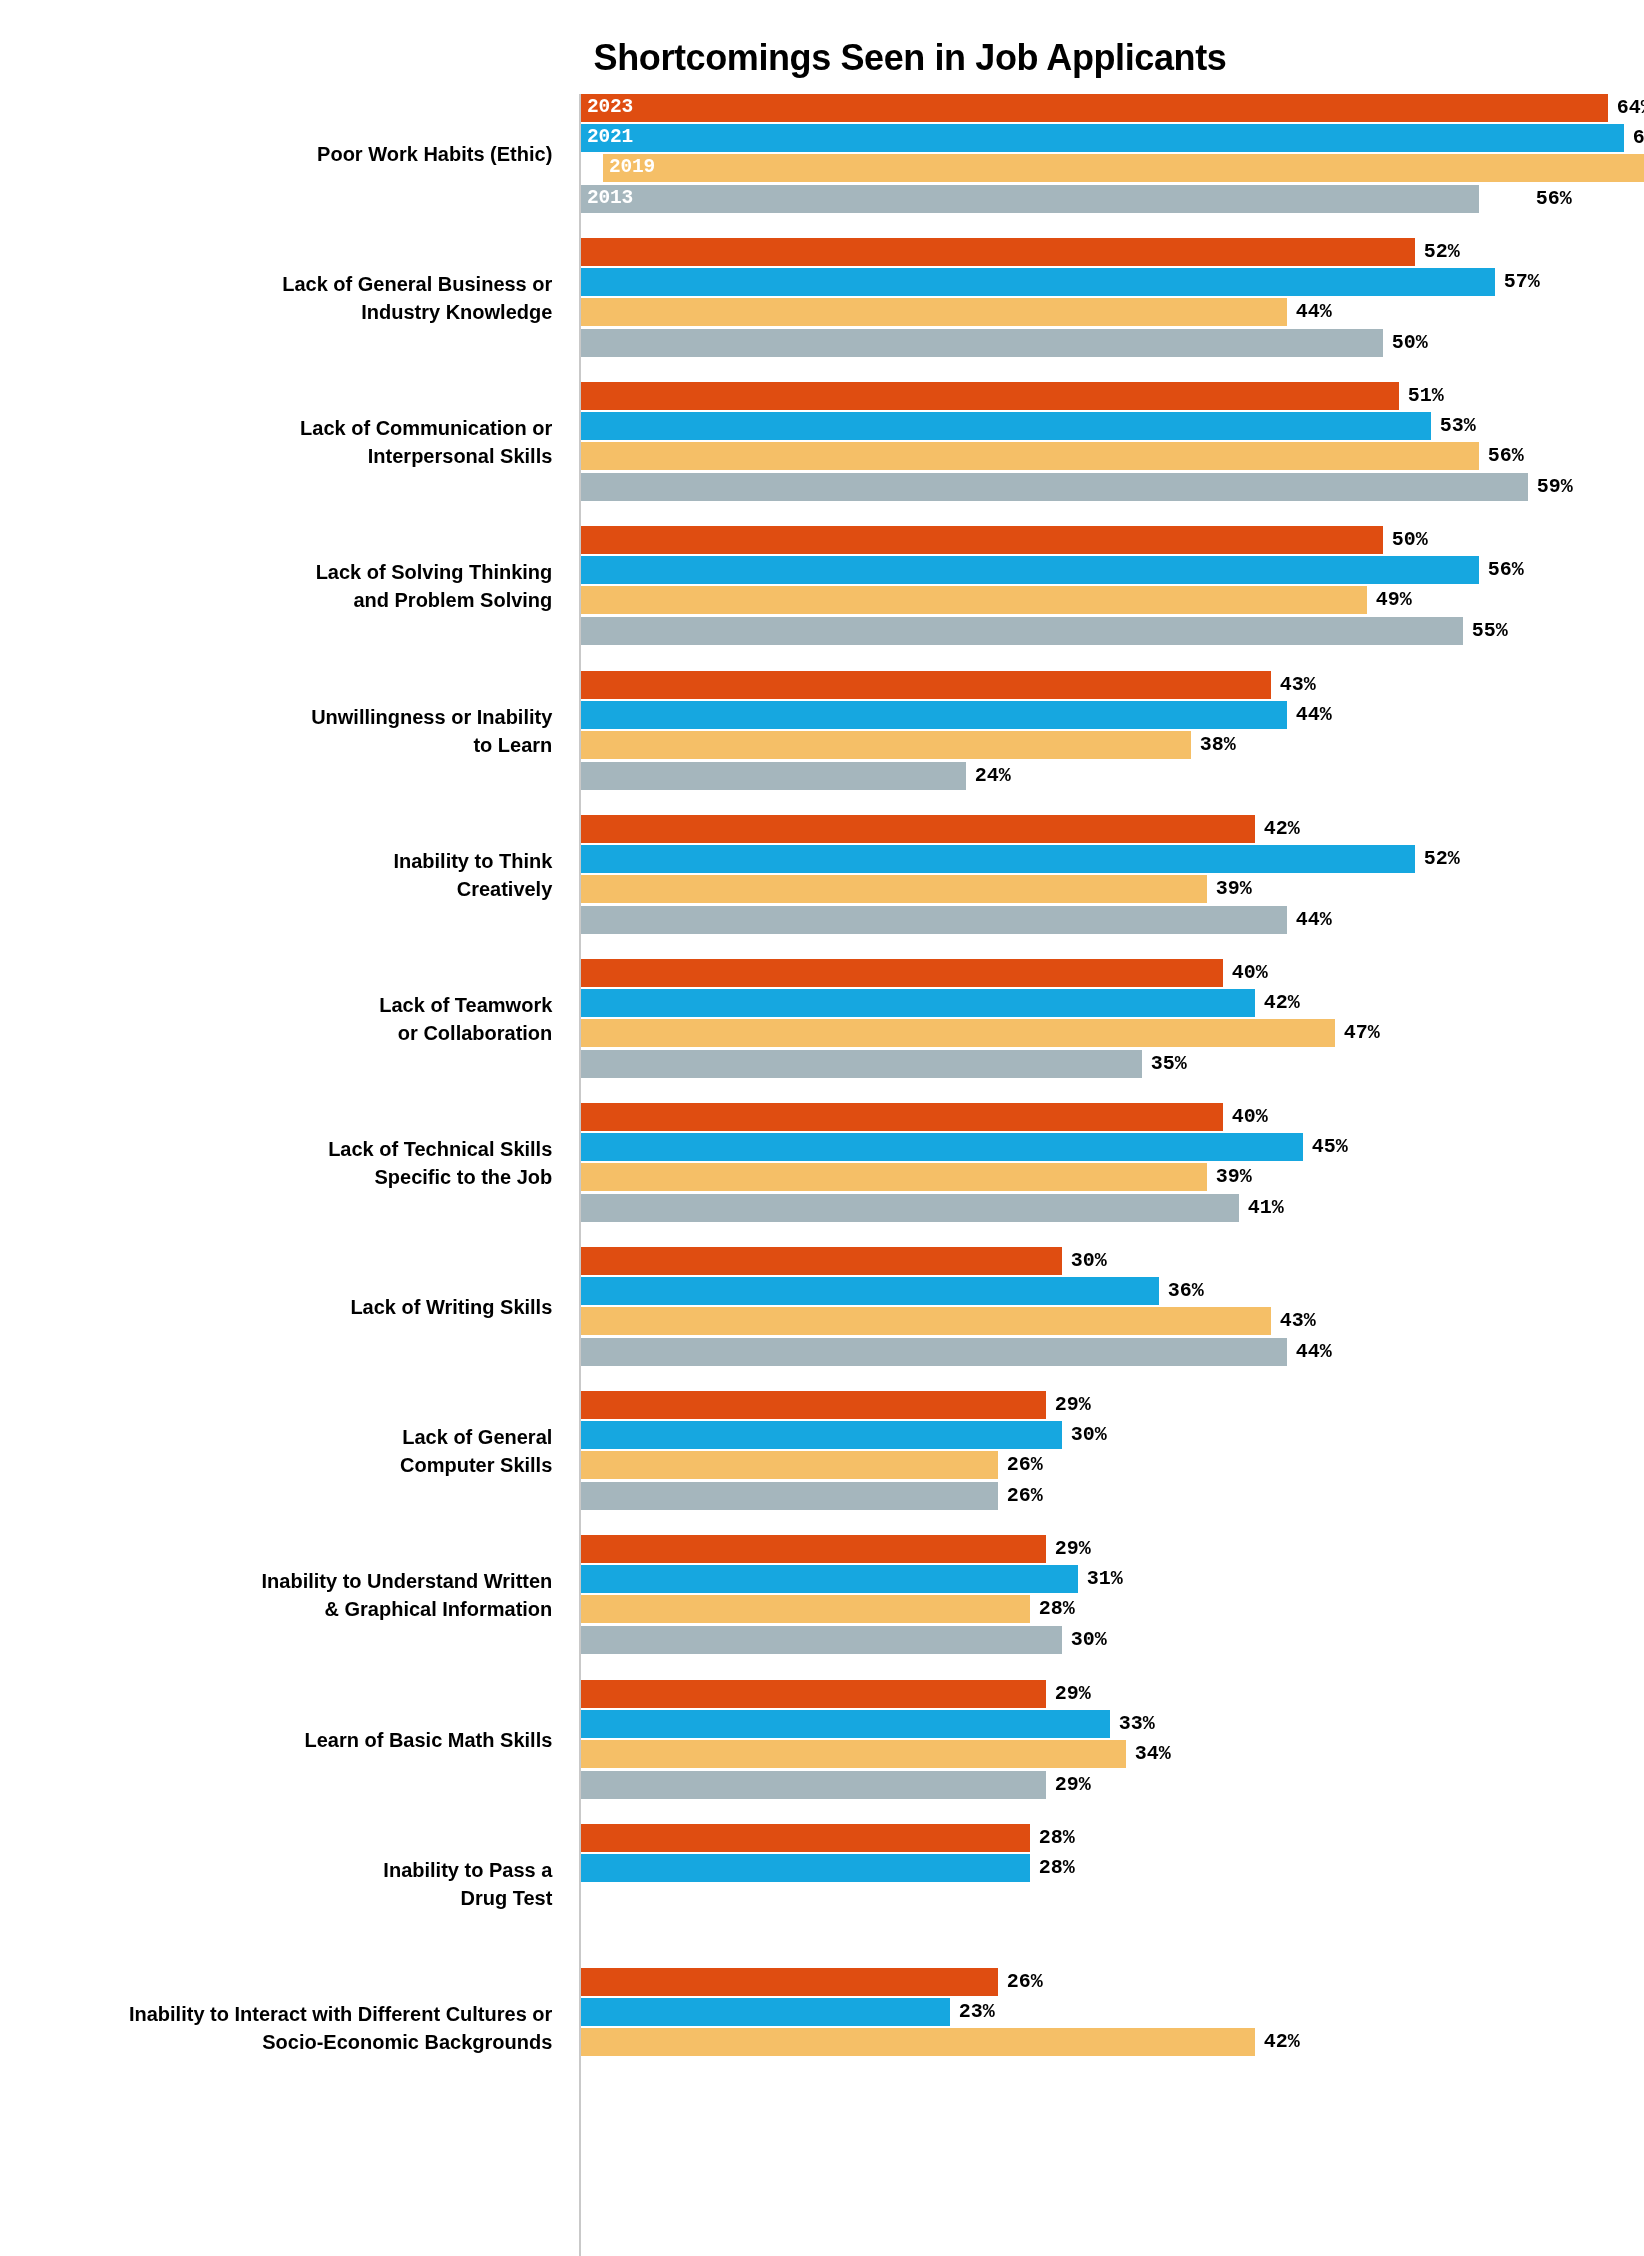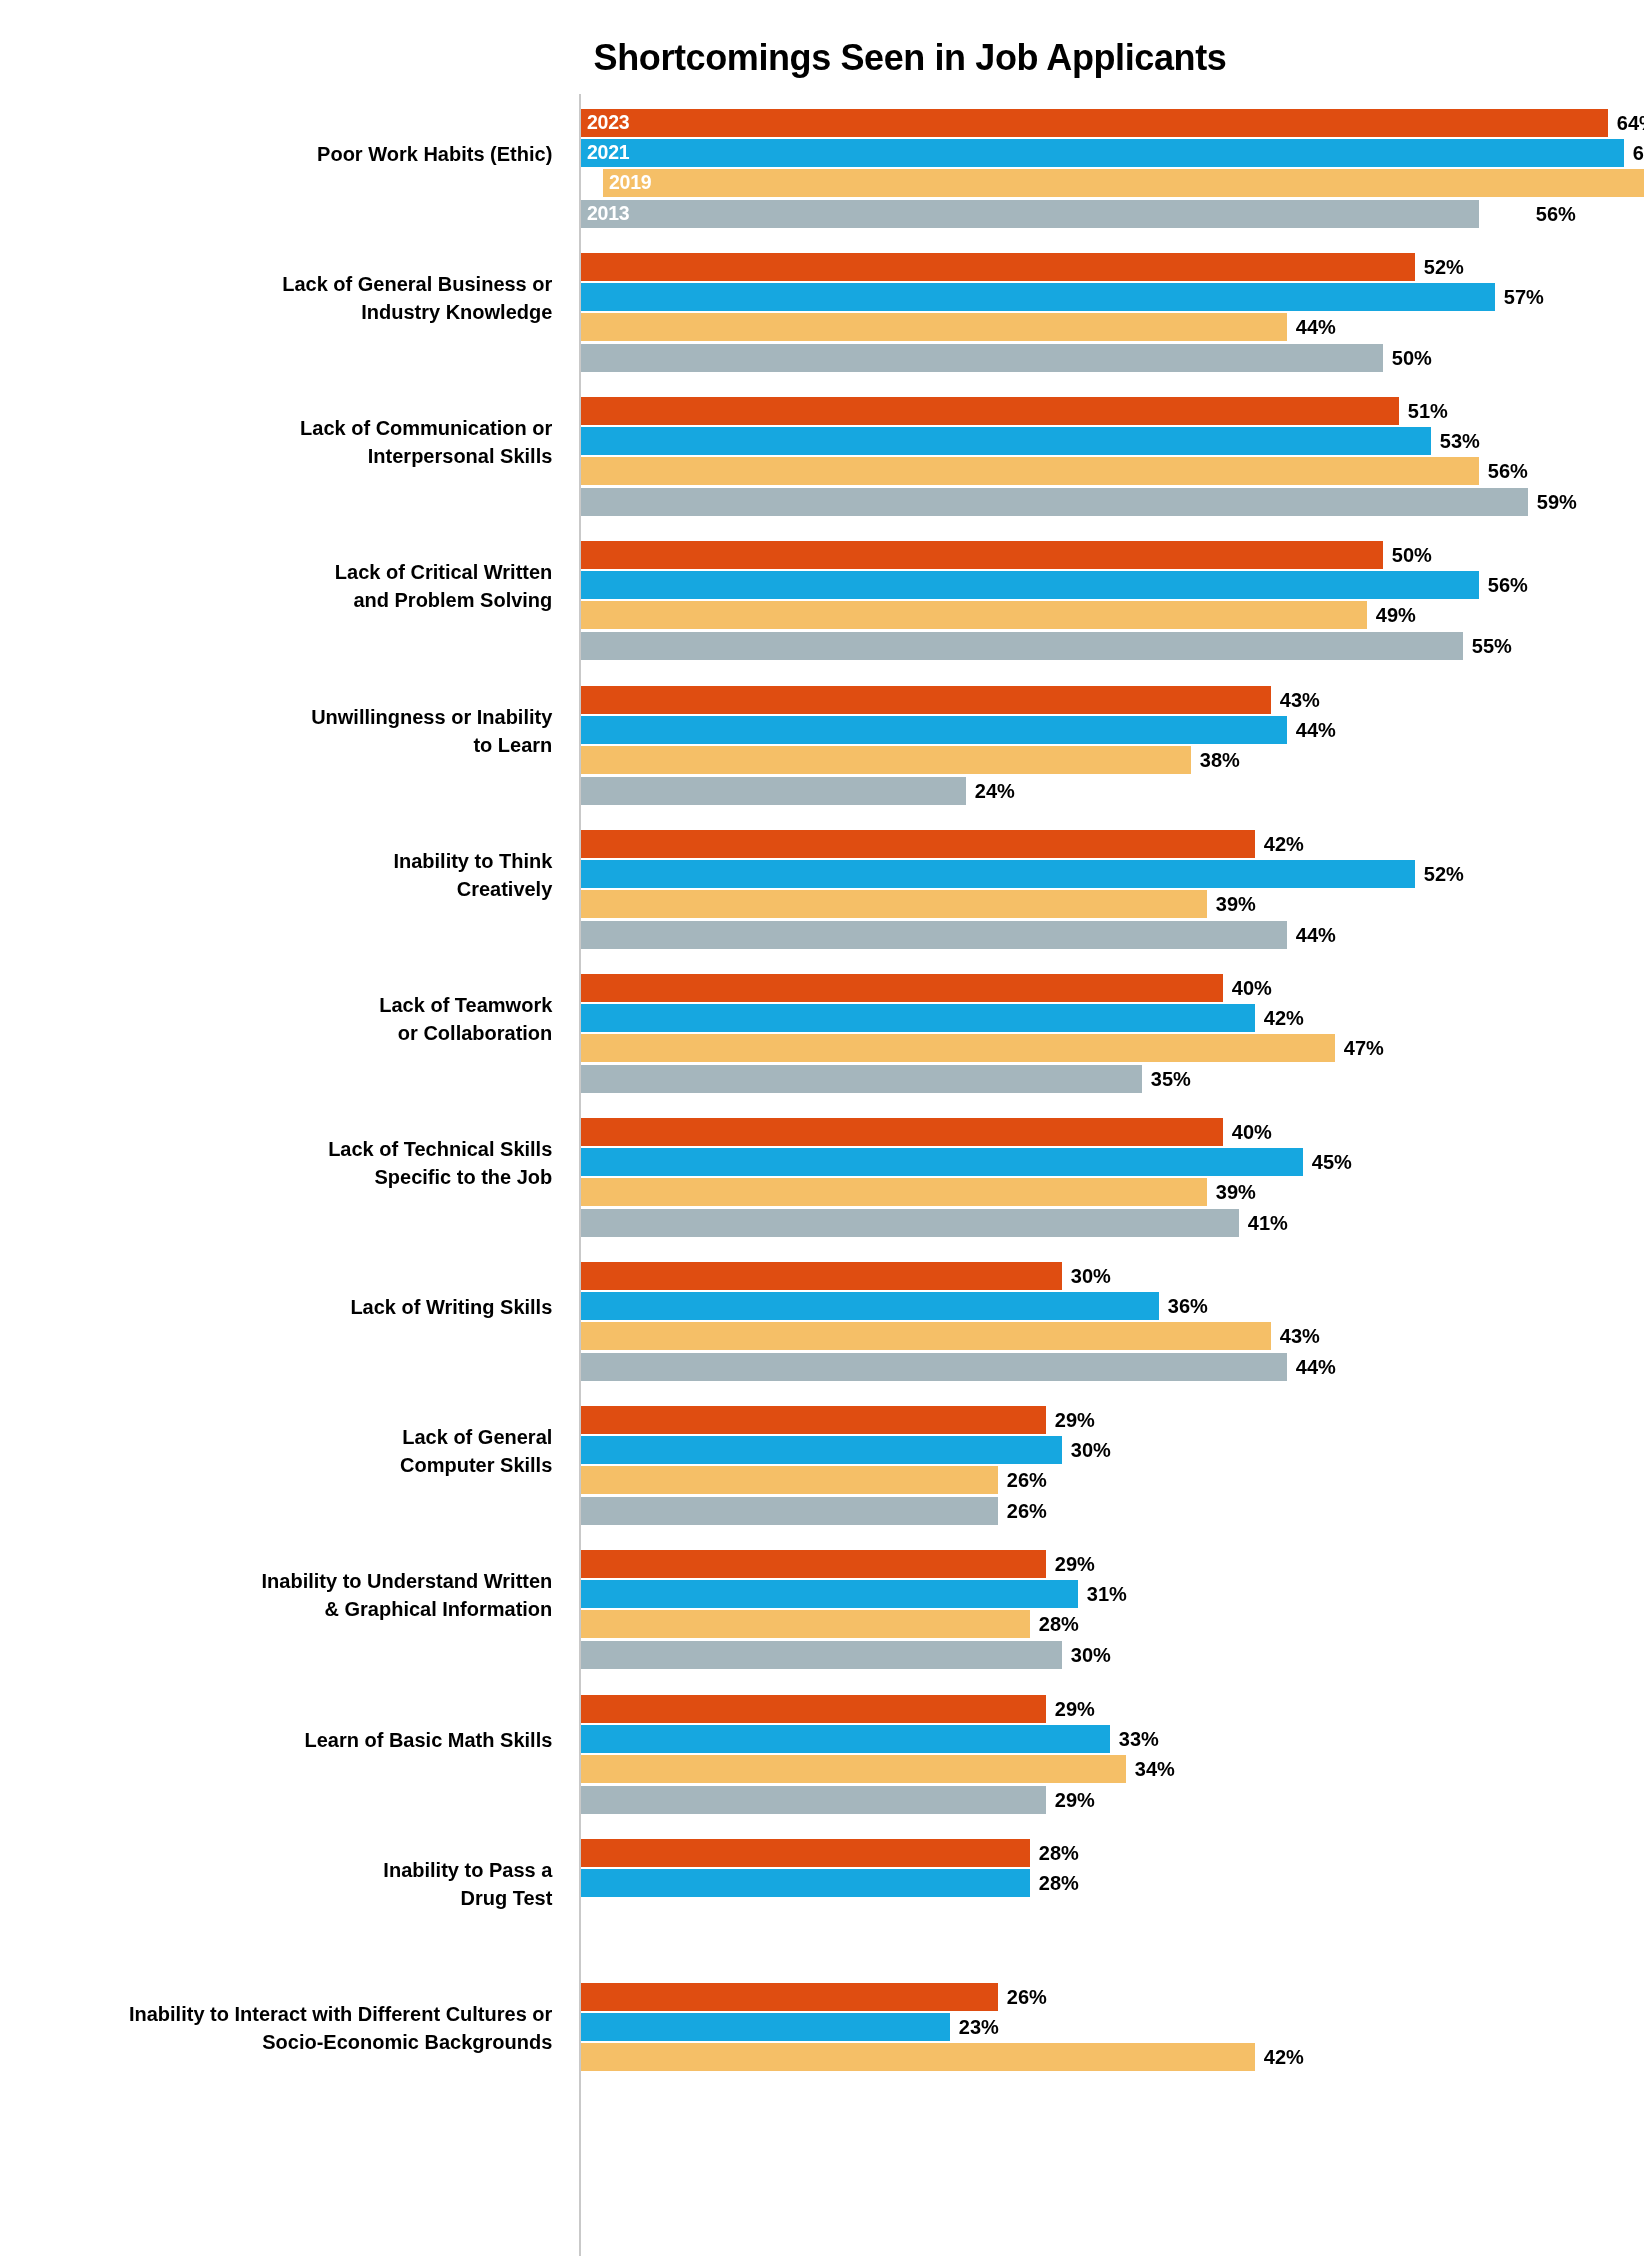--- a/index.html
+++ b/index.html
@@ -68,23 +68,24 @@
     text-align: right;
     font-size: 20px;
     font-weight: bold;
     line-height: 1.42;
     color: #000;
     padding-right: 13.7px;
   }
   .bars {
     position: absolute;
     left: 581px;
-    top: 15px;
+    top: 0;
     width: 1063px;
     height: 100%;
+    font-family: Liberation Mono, monospace;
   }
   .bar-row {
     position: absolute;
     left: 0;
     height: 28px;
     display: flex;
     align-items: center;
   }
   .bar {
     height: 28px;
@@ -194,21 +195,21 @@
               <span class="bar-value">56%</span>
             </div>
             <div class="bar-row" style="top: 91px;">
               <div class="bar" style="width: 947px; background: rgb(165, 182, 189);"></div>
               <span class="bar-value">59%</span>
             </div>
           </div>
         </div>
         <div class="group" style="top: 432px; height: 121px;">
           <div class="cat-label" style="top: 32px;">
-            <div>Lack of Critical Written</div>
+            <div>Lack of Solving Thinking</div>
             <div>and Problem Solving</div>
           </div>
           <div class="bars">
             <div class="bar-row" style="top: 0px;">
               <div class="bar" style="width: 802px; background: rgb(223, 77, 17);"></div>
               <span class="bar-value">50%</span>
             </div>
             <div class="bar-row" style="top: 30px;">
               <div class="bar" style="width: 898px; background: rgb(22, 167, 224);"></div>
               <span class="bar-value">56%</span>

